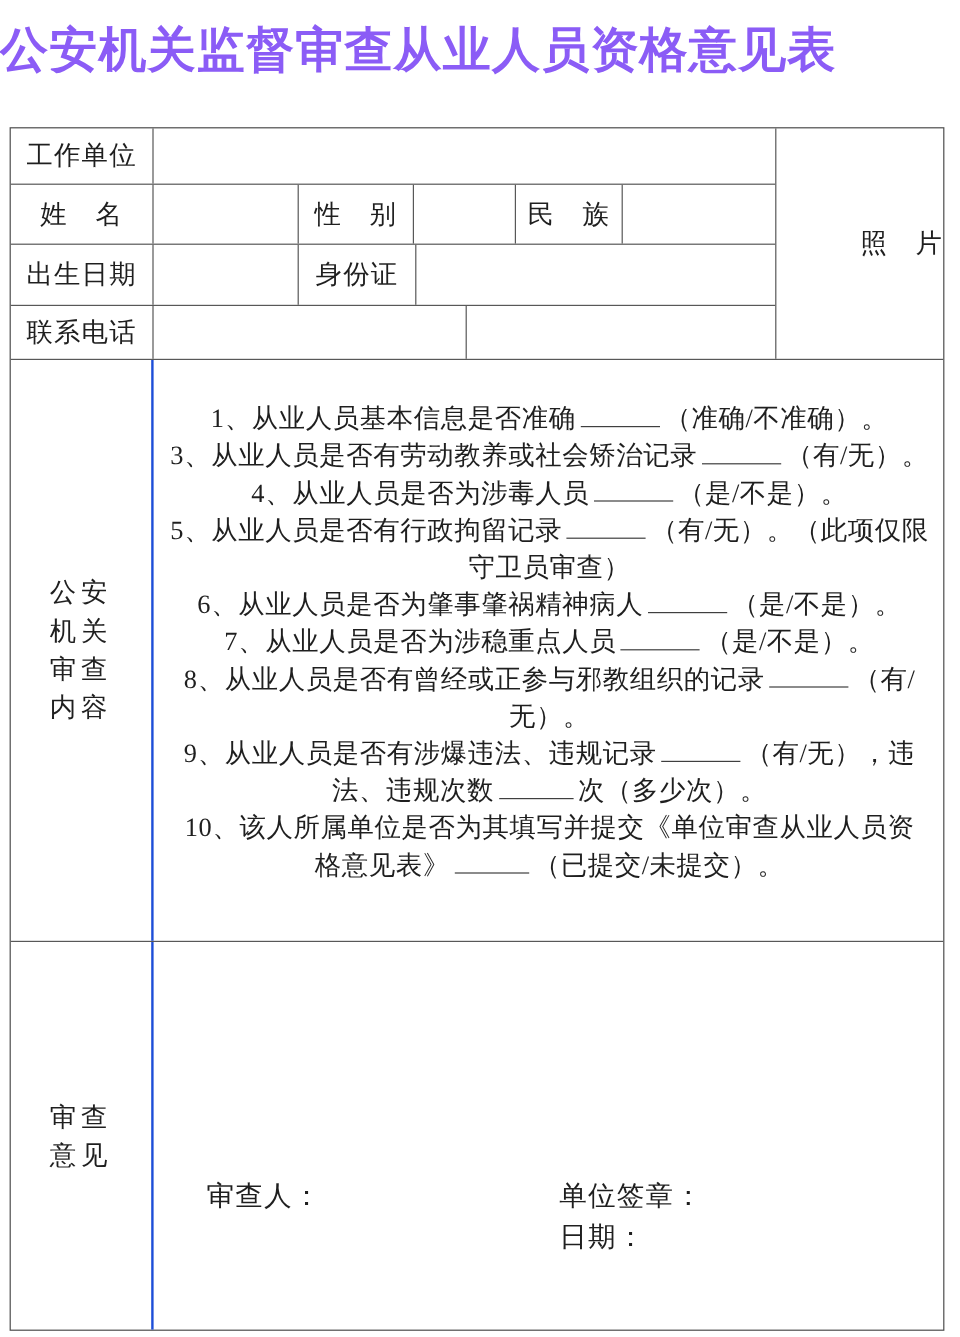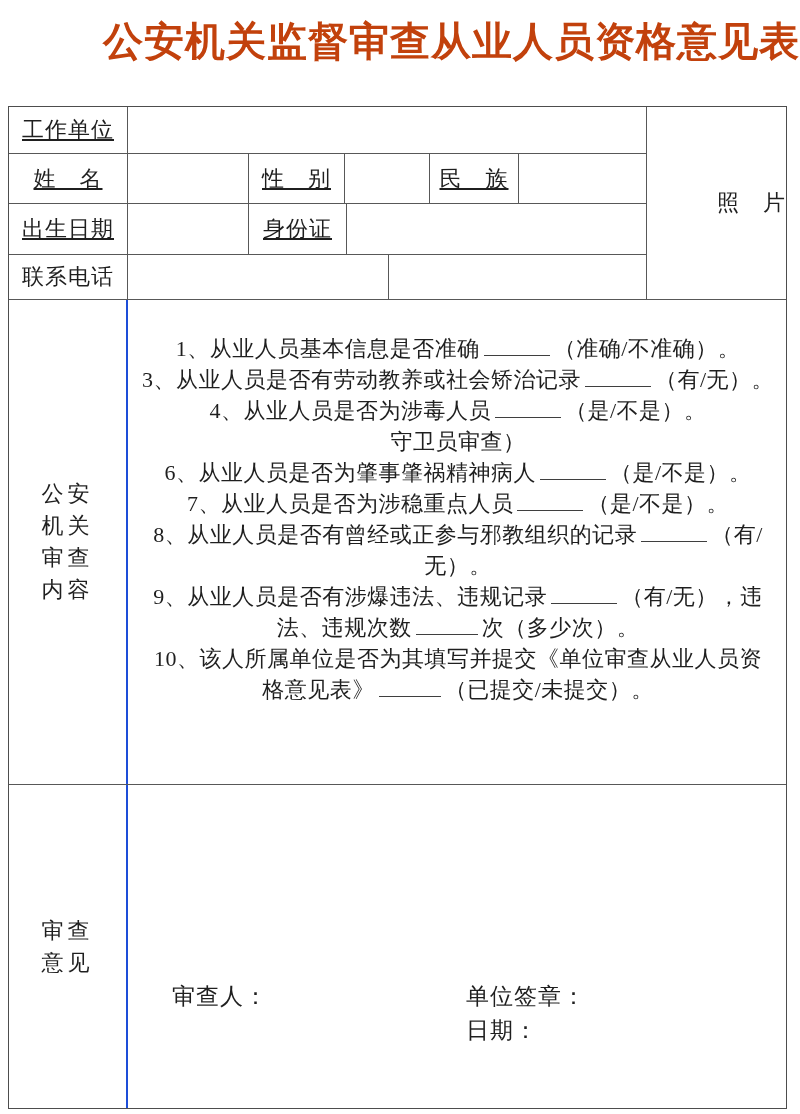--- a/index.html
+++ b/index.html
@@ -3,35 +3,35 @@
 <meta charset="utf-8">
 <style>
   html,body{margin:0;padding:0;background:#ffffff;}
   body{
     width:800px;height:1114px;overflow:hidden;
     font-family:"Liberation Serif","DejaVu Serif",serif;
     color:#1f1f1f;
   }
   .page-title{
     margin:14px 0 0 0;
-    text-align:right;
+    text-align:left;
     font-size:40px;
     font-weight:bold;
     letter-spacing:1px;
-    color:#c2410c;
+    color:#8b5cf6;
   }
   .form-table{
     box-sizing:border-box;
     width:779px;
     margin:37px 0 0 8px;
     border:1px solid #4d4d4d;
     background:#fff;
   }
   .row{display:flex;}
-  .bb{border-bottom:1px solid #585858;text-decoration:underline;}
+  .bb{border-bottom:1px solid #585858;}
   .br{border-right:1px solid #585858;}
   .cell{
     box-sizing:border-box;
     display:flex;align-items:center;
     font-size:22px;
     letter-spacing:1px;
   }
   .lbl{justify-content:center;text-align:center;}
   .flex1{flex:1;}
   
@@ -139,20 +139,21 @@
     <div class="side-label">
         <div>公安</div>
         <div>机关</div>
         <div>审查</div>
         <div>内容</div>
       </div>
     <div class="review-content">
         <div class="tline"><span>1、从业人员基本信息是否准确</span><span class="blank" style="width: 66px;"></span><span>（准确/不准确）。</span></div>
         <div class="tline"><span>3、从业人员是否有劳动教养或社会矫治记录</span><span class="blank" style="width: 66px;"></span><span>（有/无）。</span></div>
         <div class="tline"><span>4、从业人员是否为涉毒人员</span><span class="blank" style="width: 66px;"></span><span>（是/不是）。</span></div>
+        <div class="tline"><span>5、从业人员是否有行政拘留记录</span><span class="blank" style="width: 66px;"></span><span>（有/无）。（此项仅限</span></div>
         <div class="tline"><span>守卫员审查）</span></div>
         <div class="tline"><span>6、从业人员是否为肇事肇祸精神病人</span><span class="blank" style="width: 66px;"></span><span>（是/不是）。</span></div>
         <div class="tline"><span>7、从业人员是否为涉稳重点人员</span><span class="blank" style="width: 66px;"></span><span>（是/不是）。</span></div>
         <div class="tline"><span>8、从业人员是否有曾经或正参与邪教组织的记录</span><span class="blank" style="width: 66px;"></span><span>（有/</span></div>
         <div class="tline"><span>无）。</span></div>
         <div class="tline"><span>9、从业人员是否有涉爆违法、违规记录</span><span class="blank" style="width: 66px;"></span><span>（有/无），违</span></div>
         <div class="tline"><span>法、违规次数</span><span class="blank" style="width: 62px;"></span><span>次（多少次）。</span></div>
         <div class="tline"><span>10、该人所属单位是否为其填写并提交《单位审查从业人员资</span></div>
         <div class="tline"><span>格意见表》</span><span class="blank" style="width: 62px;"></span><span>（已提交/未提交）。</span></div>
       </div>

